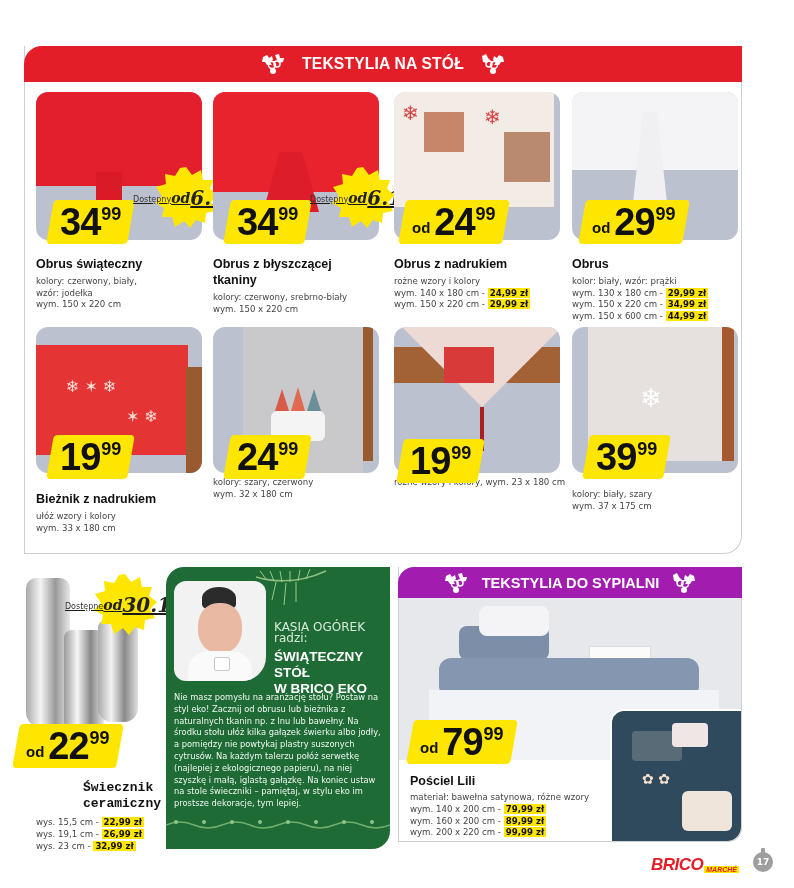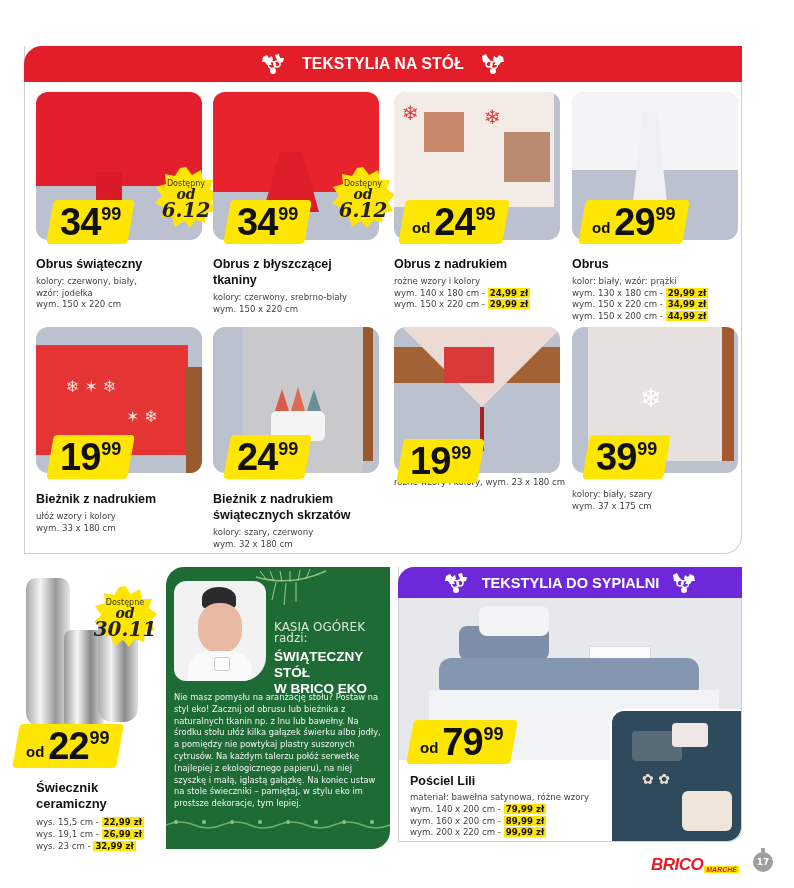--- a/index.html
+++ b/index.html
@@ -34,21 +34,21 @@
     transform: skewX(-10deg); display: flex; align-items: center; padding: 0 10px;
     border-radius: 4px;
   }
   .price-tag .inner { transform: skewX(10deg); display: flex; align-items: flex-start; font-family: "Liberation Sans", sans-serif; font-weight: 900; color: #111; }
   .price-tag .od { font-size: 15px; font-weight: bold; align-self: flex-end; margin-right: 4px; margin-bottom: 6px; }
   .price-tag .main { font-size: 38px; line-height: 40px; font-weight: bold; letter-spacing: -1px; }
   .price-tag .cents { font-size: 18px; line-height: 20px; font-weight: bold; margin-top: 2px; margin-left: 1px; }
 
   .badge-star {
     position: absolute; width: 66px; height: 66px;
-    display: flex; flex-direction: column; align-items: center; justify-content: center;
+    display: flex; flex-direction: row; align-items: center; justify-content: center; text-decoration: underline;
   }
   .badge-star svg { position: absolute; left: 0; top: 0; }
   .badge-star .l1 { position: relative; font-size: 8px; color: #333; line-height: 9px; margin-top: 2px; }
   .badge-star .l2 { position: relative; font-family: "DejaVu Serif", serif; font-style: italic; font-weight: bold; font-size: 14px; line-height: 12px; color: #222; }
   .badge-star .l3 { position: relative; font-family: "DejaVu Serif", serif; font-style: italic; font-weight: bold; font-size: 20px; line-height: 20px; color: #222; }
 
   .card .name { font-family: "Liberation Sans", sans-serif; font-weight: bold; font-size: 12.5px; line-height: 16px; margin-top: 8px; color: #111; }
   .card .desc { font-size: 8.6px; line-height: 11.5px; color: #444; margin-top: 4px; }
   .card .desc div { white-space: nowrap; }
   .hl { background: #ffe600; color: #111; font-weight: bold; padding: 0 2px; }
@@ -70,21 +70,21 @@
   .eco .body { position: absolute; left: 8px; top: 125px; width: 212px; font-size: 8.3px; line-height: 11.8px; color: #f1f7f1; }
   .eco .garland { position: absolute; left: 0; top: 250px; width: 224px; height: 14px; }
 
   
   .bed-frame {
     position: absolute; left: 398px; top: 567px; width: 344px; height: 275px;
     border: 1px solid #cfcfcf; border-top: none; border-radius: 0 0 14px 0;
   }
   .bed-header {
     position: absolute; left: 398px; top: 567px; width: 344px; height: 31px;
-    background: #6d28d9; border-radius: 16px 0 0 0;
+    background: #a21caf; border-radius: 16px 0 0 0;
     display: flex; align-items: center; justify-content: center; gap: 6px;
   }
   .bed-header .title { color: #fff; font-family: "Liberation Sans", sans-serif; font-weight: bold; font-size: 15.5px; transform: scaleX(0.94); }
   .bed-photo { position: absolute; left: 399px; top: 598px; width: 342px; height: 162px; background: #e4e6ea; overflow: hidden; }
   .bed-inset {
     position: absolute; left: 610px; top: 709px; width: 131px; height: 132px;
     border-radius: 14px 0 14px 0; overflow: hidden; background: #2e4a5c; border: 2px solid #fff; border-right: none; border-bottom: none;
   }
   .bed-info { position: absolute; left: 410px; top: 774px; width: 200px; }
   .bed-info .name { font-family: "Liberation Sans", sans-serif; font-weight: bold; font-size: 12.5px; color: #111; }
@@ -209,21 +209,21 @@
       <span class="od">od</span>
       <span class="main">29</span>
       <span class="cents">99</span>
     </div>
   </div>
   <div class="name" style="margin-top:16px;">Obrus</div>
   <div class="desc">
     <div>kolor: biały, wzór: prążki</div>
     <div><span>wym. 130 x 180 cm - </span><span class="hl">29,99 zł</span></div>
     <div><span>wym. 150 x 220 cm - </span><span class="hl">34,99 zł</span></div>
-    <div><span>wym. 150 x 200 cm - </span><span class="hl">44,99 zł</span></div>
+    <div><span>wym. 150 x 600 cm - </span><span class="hl">44,99 zł</span></div>
   </div>
 </div>
 
 <div class="card" style="left:36px; top:327px;">
   <div class="photo" style="height:146px;">
     <div class="obj" style="left:0;top:18px;width:152px;height:110px;background:#e43434;"></div>
     <div class="obj" style="left:150px;top:40px;width:16px;height:106px;background:#9a5a30;"></div>
     <div class="obj" style="left:30px;top:50px;color:#f6dcd4;font-size:16px;">❄ ✶ ❄</div>
     <div class="obj" style="left:90px;top:80px;color:#f6dcd4;font-size:16px;">✶ ❄</div>
   </div>
@@ -248,21 +248,20 @@
     <div class="obj" style="left:78px;top:60px;width:14px;height:24px;background:#e06a50;clip-path:polygon(50% 0,100% 100%,0 100%);"></div>
     <div class="obj" style="left:94px;top:62px;width:14px;height:22px;background:#6a8f96;clip-path:polygon(50% 0,100% 100%,0 100%);"></div>
     <div class="obj" style="left:58px;top:84px;width:54px;height:30px;background:#f4f4f4;border-radius:6px;"></div>
   </div>
   <div class="price-tag" style="left:14px; top:108px;">
     <div class="inner">
       <span class="main">24</span>
       <span class="cents">99</span>
     </div>
   </div>
-  <div class="name" style="margin-top:18px; width:175px;">Bieżnik z nadrukiem świątecznych skrzatów</div>
   <div class="desc">
     <div>kolory: szary, czerwony</div>
     <div>wym. 32 x 180 cm</div>
   </div>
 </div>
 
 <div class="card" style="left:394px; top:327px;">
   <div class="photo" style="height:146px;">
     <div class="obj" style="left:0;top:20px;width:166px;height:36px;background:#a36236;"></div>
     <div class="obj" style="left:8px;top:0;width:160px;height:80px;background:#eedad4;clip-path:polygon(0 0,100% 0,50% 100%);"></div>
@@ -297,37 +296,37 @@
     <div>wym. 37 x 175 cm</div>
   </div>
 </div>
 
 <div class="candle-block">
   <div style="position:relative; width:150px; height:170px;">
     <div style="position:absolute;left:16px;top:10px;width:44px;height:150px;background:linear-gradient(90deg,#aaa,#f4f4f4,#999,#e8e8e8);border-radius:10px 10px 16px 16px;"></div>
     <div style="position:absolute;left:54px;top:62px;width:40px;height:104px;background:linear-gradient(90deg,#999,#f6f6f6,#888,#e6e6e6);border-radius:8px 8px 14px 14px;"></div>
     <div style="position:absolute;left:88px;top:52px;width:40px;height:102px;background:linear-gradient(90deg,#aaa,#f2f2f2,#8a8a8a,#e0e0e0);border-radius:8px 8px 14px 14px;"></div>
   </div>
-  <div class="badge-star" style="left:82px; top:16px;">
+  <div class="badge-star" style="left:82px; top:4px;">
     <svg width="66" height="66" viewBox="0 0 66 66">
         <polygon fill="#ffe600" points="33,2 39,10 48,5 50,15 60,15 57,24 65,30 58,37 63,46 53,48 52,58 43,55 37,63 31,56 22,62 19,52 9,52 11,43 2,38 9,31 3,22 13,19 12,9 22,11 27,3"></polygon>
       </svg>
     <span class="l1">Dostępne</span>
     <span class="l2">od</span>
     <span class="l3">30.11</span>
   </div>
   <div class="price-tag" style="left:6px; top:156px;">
     <div class="inner">
       <span class="od">od</span>
       <span class="main">22</span>
       <span class="cents">99</span>
     </div>
   </div>
   <div style="position:absolute; left:26px; top:212px;">
-    <div style="font-family:Liberation Sans, sans-serif;font-weight:bold;font-size:13px;line-height:16px;color:#111;">
+    <div style="font-family:Liberation Mono, monospace;font-weight:bold;font-size:13px;line-height:16px;color:#111;margin-left:47px;">
       <div>Świecznik</div>
       <div>ceramiczny</div>
     </div>
     <div style="font-size:8.6px;line-height:12px;color:#444;margin-top:4px;">
       <div style="white-space:nowrap;"><span>wys. 15,5 cm - </span><span class="hl">22,99 zł</span></div>
       <div style="white-space:nowrap;"><span>wys. 19,1 cm - </span><span class="hl">26,99 zł</span></div>
       <div style="white-space:nowrap;"><span>wys. 23 cm - </span><span class="hl">32,99 zł</span></div>
     </div>
   </div>
 </div>

